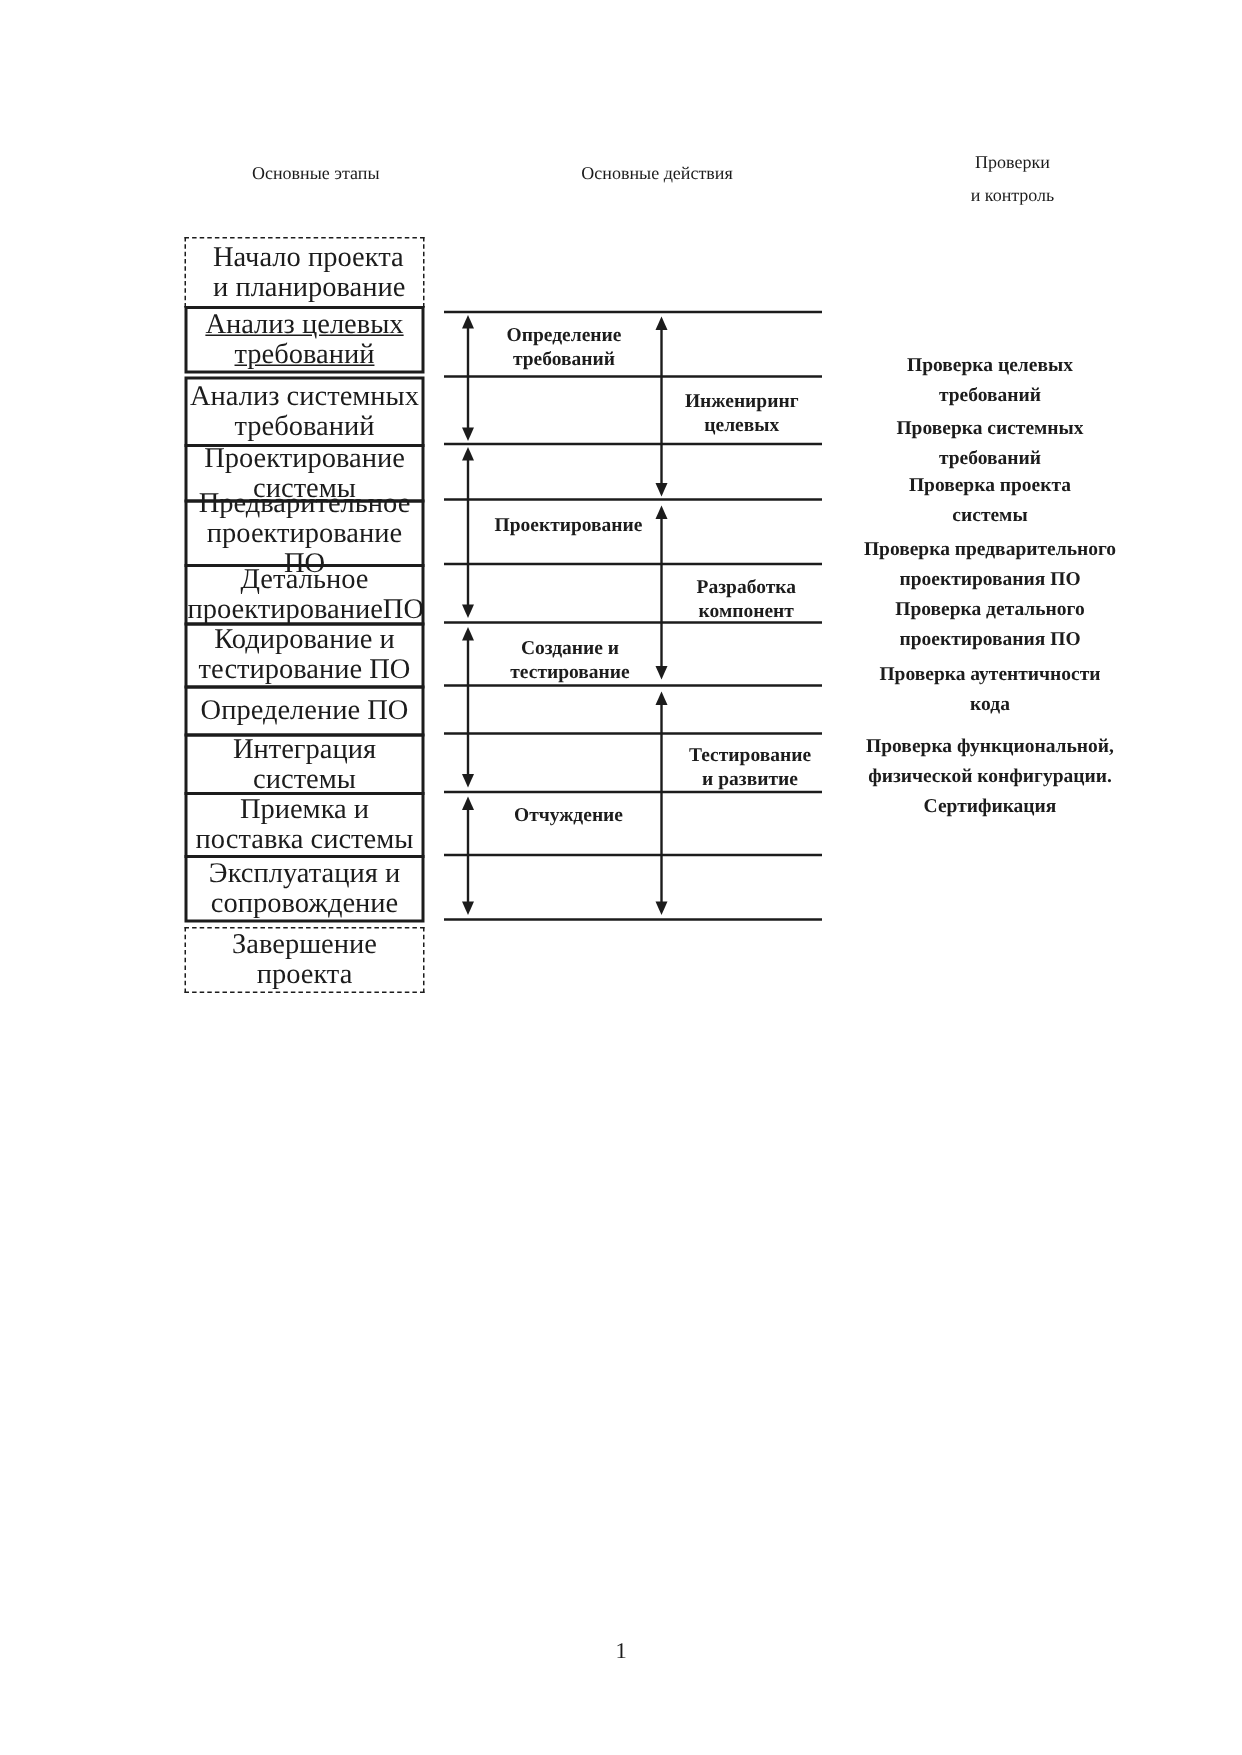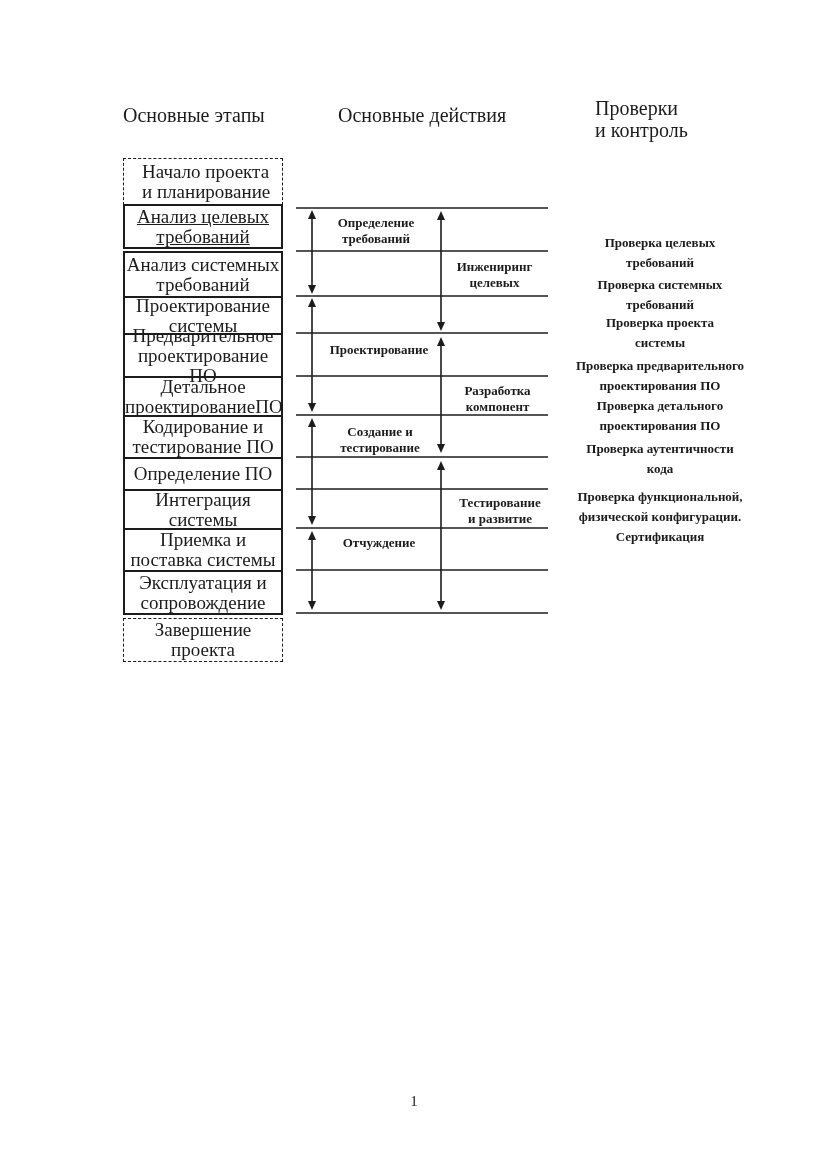--- a/index.html
+++ b/index.html
@@ -1,21 +1,21 @@
 <!DOCTYPE html>
 <html><head>
 <meta charset="utf-8">
 <style>
   html,body{margin:0;padding:0;background:#fff;}
   .page{
     position:relative;width:828px;height:1170px;background:#ffffff;overflow:hidden;
     font-family:"Liberation Serif","DejaVu Serif",serif;color:#1c1c1c;
   }
   .abs{position:absolute;}
-  .col-header{font-size:20px;line-height:22px;white-space:pre-line;}
+  .col-header{font-size:12px;text-align:center;line-height:22px;white-space:pre-line;}
   .stage-box{
     position:absolute;left:123px;width:160px;box-sizing:border-box;
     display:flex;align-items:center;justify-content:center;
     font-size:19px;line-height:20px;text-align:center;
   }
   .stage-box.solid{border:2px solid #1c1c1c;}
   .stage-box.dashed{border:1.6px dashed #1c1c1c;}
   .stage-box span{white-space:pre-line;display:block;width:100%;}
   .stage-box.align-left span{text-align:left;padding-left:18px;}
   .action-label{

